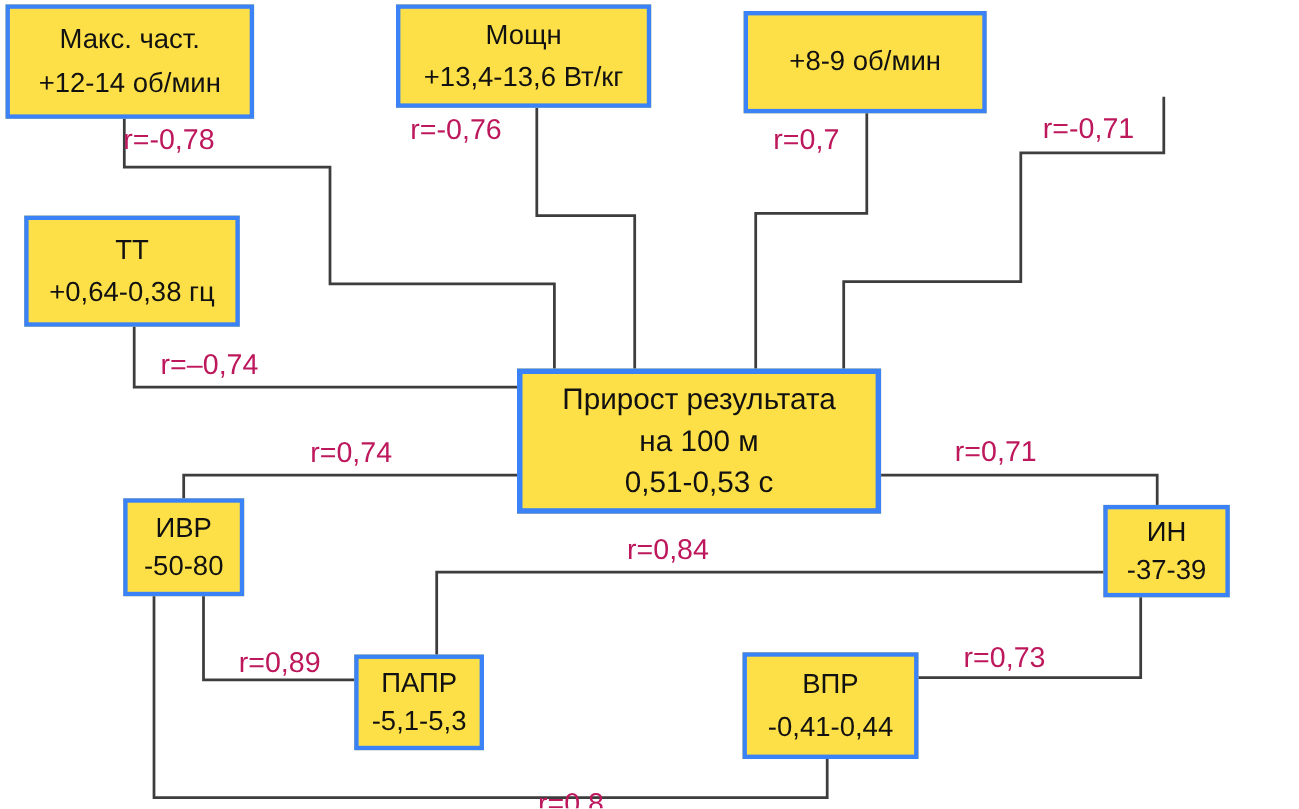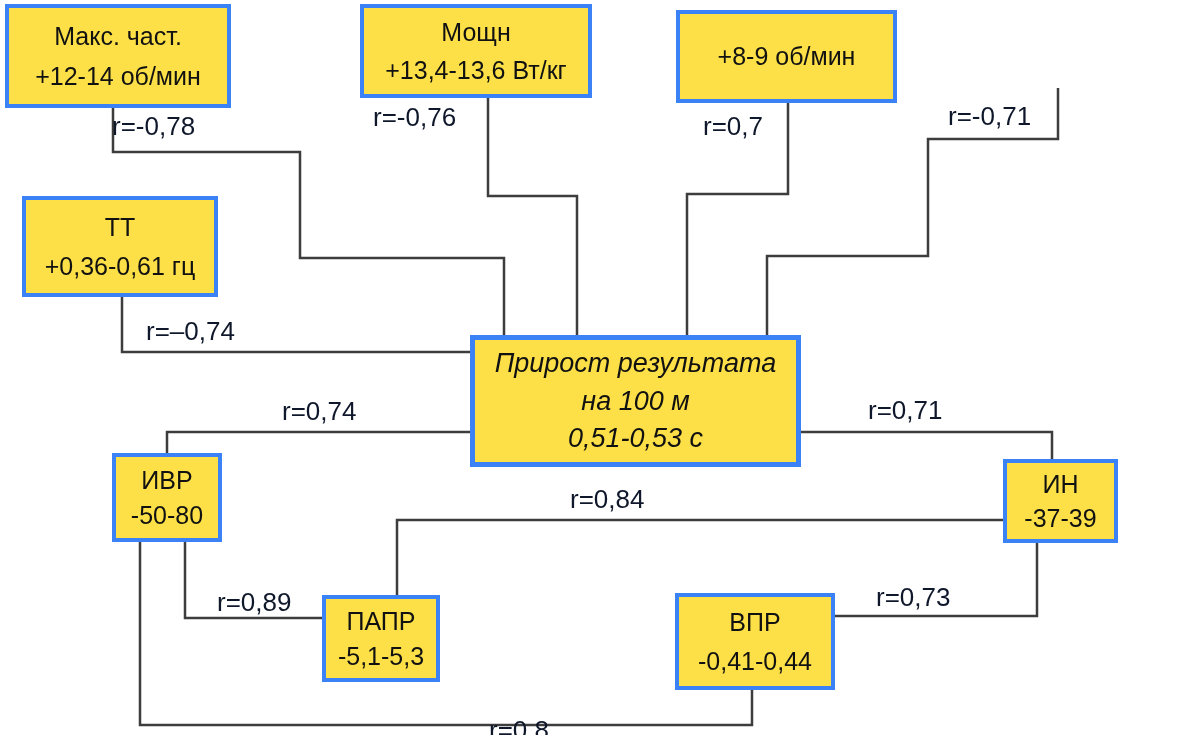--- a/index.html
+++ b/index.html
@@ -40,28 +40,27 @@
     justify-content: space-evenly;
     text-align: center;
     font-size: 25px;
     line-height: 1.05;
     z-index: 2;
     white-space: nowrap;
   }
   .box.center {
     border-width: 5px;
     font-size: 27px;
-    font-style: italic;
   }
   .rlab {
     position: absolute;
     font-size: 26px;
     line-height: 1;
     z-index: 3;
-    color: #0f172a;
+    color: #be185d;
     white-space: nowrap;
   }
   
   #node-maks-chast  { left: 5px;    top: 4px;   width: 226px; height: 104px; }
   #node-moshchn     { left: 360px;  top: 4px;   width: 232px; height: 94px;  }
   #node-maks-chast2 { left: 676px;  top: 10px;  width: 221px; height: 93px;  }
   #node-otnos       { left: 957px;  top: 7px;   width: 217px; height: 89px;  }
   #node-tt          { left: 22px;   top: 196px; width: 196px; height: 101px; }
   #node-center      { left: 470px;  top: 335px; width: 331px; height: 132px; }
   #node-ivr         { left: 112px;  top: 453px; width: 110px; height: 89px;  }
@@ -110,21 +109,21 @@
     <div>+13,4-13,6 Вт/кг</div>
   </div>
 
   <div class="box" id="node-maks-chast2">
     <div>+8-9 об/мин</div>
   </div>
 
 
   <div class="box" id="node-tt">
     <div>ТТ</div>
-    <div>+0,36-0,61 гц</div>
+    <div>+0,64-0,38 гц</div>
   </div>
 
   <div class="box center" id="node-center">
     <div>Прирост результата</div>
     <div>на 100 м</div>
     <div>0,51-0,53 с</div>
   </div>
 
   <div class="box" id="node-ivr">
     <div>ИВР</div>

